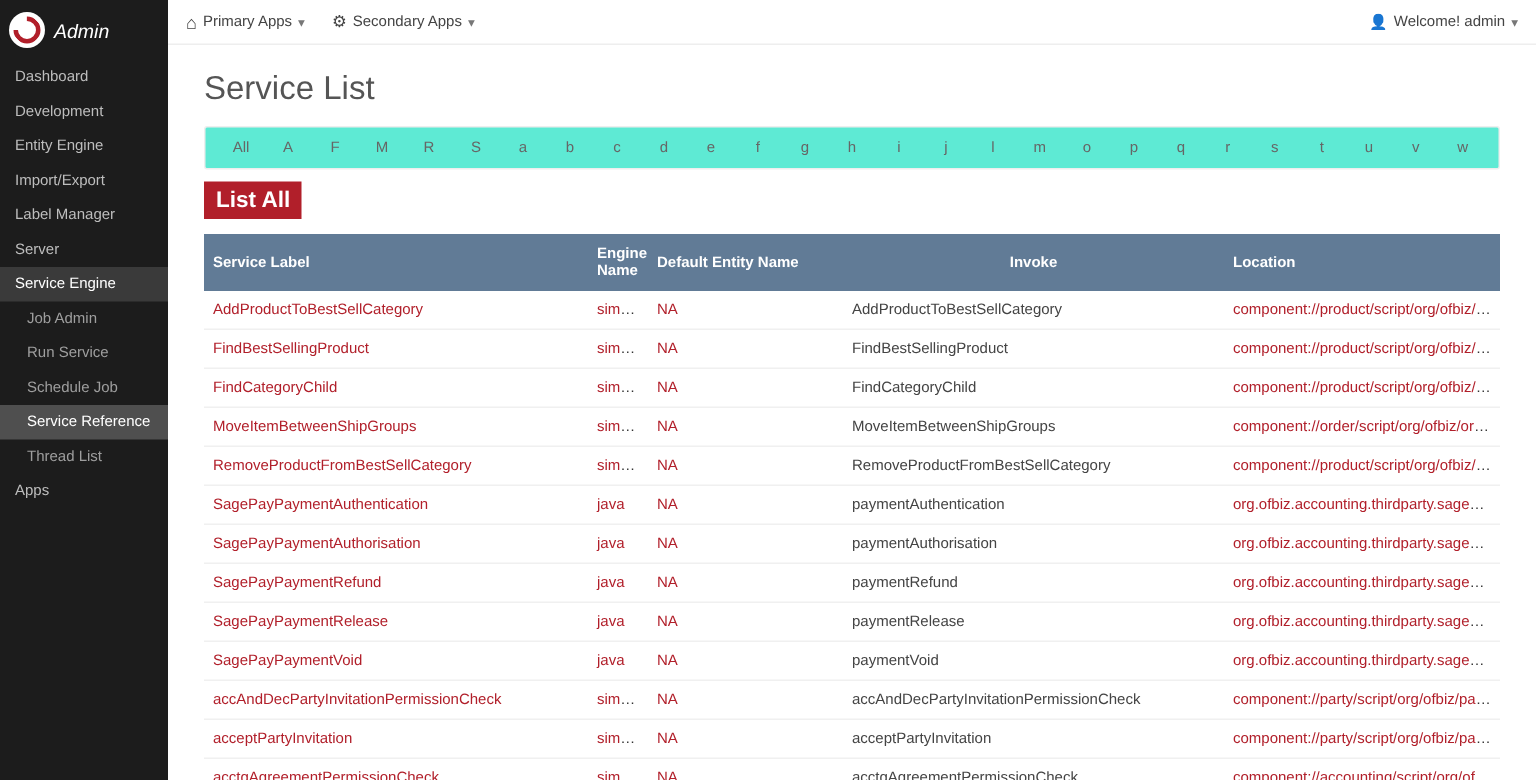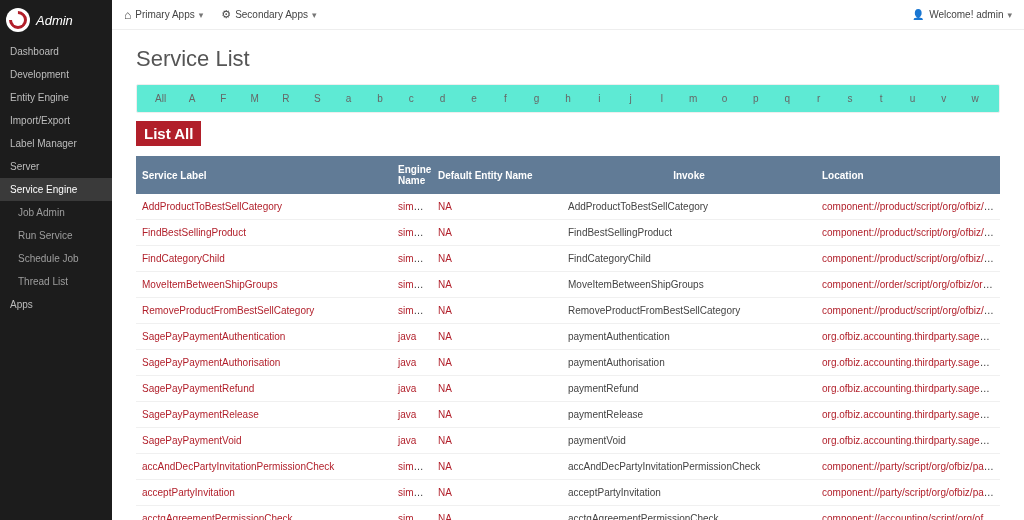--- a/index.html
+++ b/index.html
@@ -61,20 +61,21 @@
       <li>Dashboard</li>
       <li>Development</li>
       <li>Entity Engine</li>
       <li>Import/Export</li>
       <li>Label Manager</li>
       <li>Server</li>
       <li class="active">Service Engine</li>
       <li class="sub">Job Admin</li>
       <li class="sub">Run Service</li>
       <li class="sub">Schedule Job</li>
+      <li class="sub selected">Service Reference</li>
       <li class="sub">Thread List</li>
       <li>Apps</li>
     </ul>
 </div>
 
 <div class="topbar">
   <div class="left">
     <span class="item caret">
       <span class="home-icon"></span>
       <span>Primary Apps</span>

